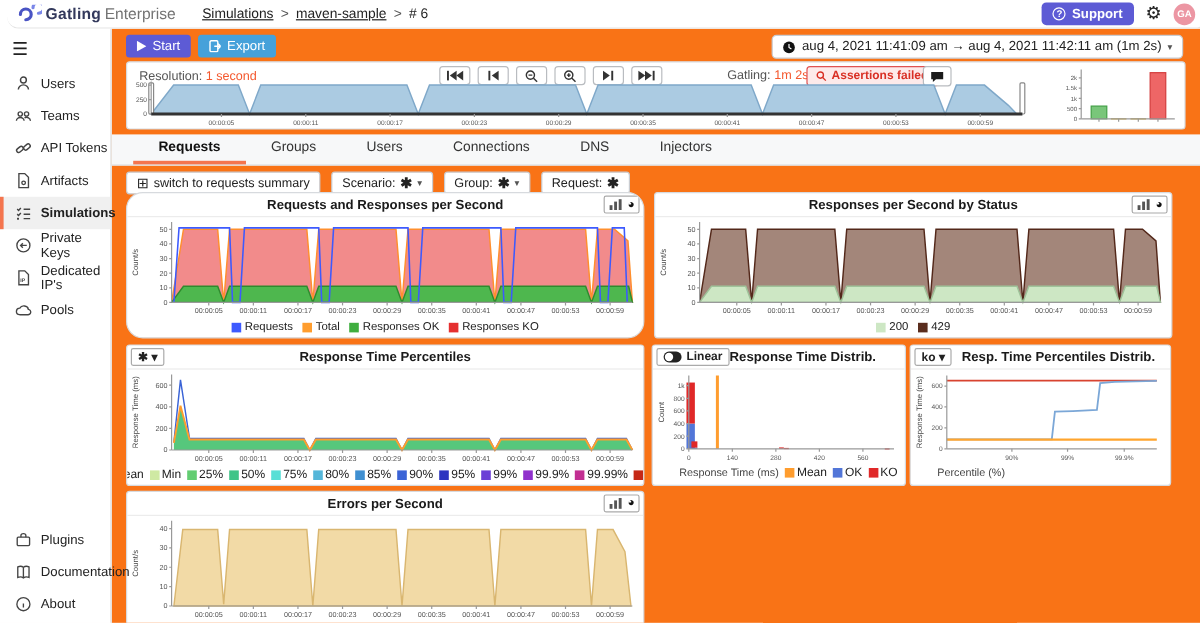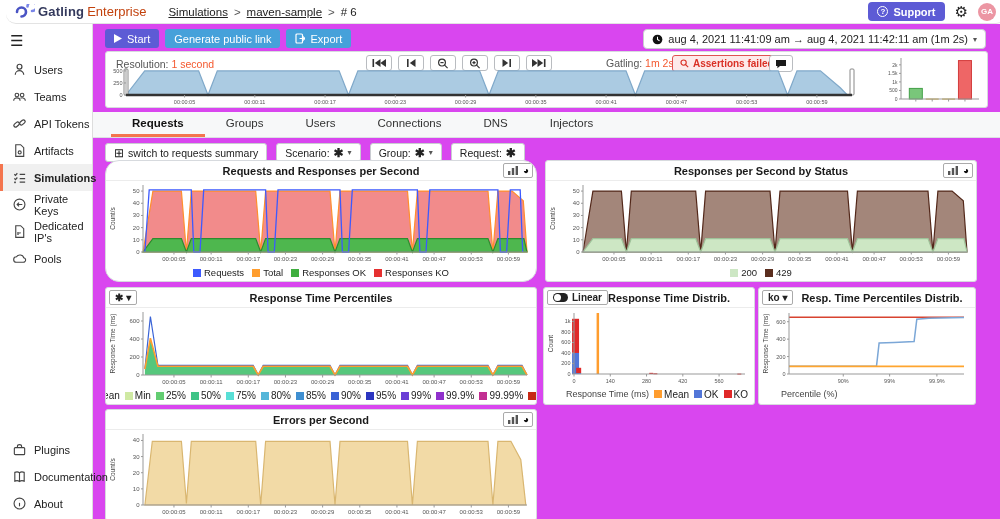--- a/index.html
+++ b/index.html
@@ -2,41 +2,41 @@
 <html><head>
 <meta charset="utf-8">
 <style>
   * { margin:0; padding:0; box-sizing:border-box; }
   html,body { width:1000px; height:519px; overflow:hidden; background:#fff;
     font-family:"Liberation Sans", sans-serif; color:#222; }
   .hdr { position:absolute; top:0; left:6px; width:1000px; height:24px; background:#fff;
     border-bottom:1px solid #e3e3e3; display:flex; align-items:center; z-index:5;border-radius:10px;}
   .brand { display:flex; align-items:center; gap:3px; padding-left:8px; }
   .brand b { font-size:13px; color:#33395c; letter-spacing:.2px;}
-  .brand i { font-size:13px; color:#c2410c; font-style:normal;}
+  .brand i { font-size:13px; color:#737373; font-style:normal;}
   .crumbs { margin-left:22px; font-size:11.5px; display:flex; gap:6px; align-items:center;}
   .crumbs a { color:#222; text-decoration:underline; cursor:pointer;}
   .crumbs .sep { color:#555; }
   .hdr-right { margin-left:auto; display:flex; align-items:center; gap:10px; padding-right:10px;}
   .support { background:#5d5bd5; color:#fff; font-size:11px; font-weight:bold; border:none;
     border-radius:4px; height:19px; padding:0 9px; display:flex; align-items:center; gap:5px; cursor:pointer;}
   .support .q { width:11px;height:11px;border:1px solid #fff;border-radius:50%;font-size:8px;
     display:flex;align-items:center;justify-content:center;}
   .gear { font-size:15px; color:#222; cursor:pointer; line-height:1;}
   .avatar { width:18px;height:18px;border-radius:50%;background:#ec96a3;color:#fff;font-size:8px;
     font-weight:bold;display:flex;align-items:center;justify-content:center;cursor:pointer;}
   .side { position:absolute; top:24px; left:0; width:93px; height:495px; background:#fff;
     border-right:1px solid #ddd; z-index:4;}
   .burger { padding:8px 0 6px 10px; font-size:15px; color:#222; cursor:pointer;}
   .sitem { display:flex; align-items:center; gap:7px; height:27px; padding-left:9px;
     font-size:11px; color:#222; cursor:pointer; border-left:3px solid transparent;}
   .sitem svg { flex:0 0 auto; }
   .sitem.active { background:#f0f0f0; border-left:3px solid #f4754e; font-weight:bold;}
   .side-bottom { position:absolute; bottom:2px; left:0; width:100%;}
-  .main { position:absolute; top:24px; left:93px; width:907px; height:495px; background:#d946ef; overflow:hidden;}
+  .main { position:absolute; top:24px; left:93px; width:907px; height:495px; background:#f97316; overflow:hidden;}
   .tbar { position:absolute; top:5px; left:12px; display:flex; gap:6px;}
   .btn { border:none; border-radius:3px; color:#fff; font-size:11px; height:19px; padding:0 9px;
     display:flex; align-items:center; gap:5px; cursor:pointer;}
   .btn.start { background:#5d5bd5; }
   .btn.blue { background:#46a1da; }
   .datectl { position:absolute; top:5px; right:14px; background:#fff; border:1px solid #c9ccd1;
     border-radius:4px; height:20px; display:flex; align-items:center; gap:5px; padding:0 8px;
     font-size:11px; cursor:pointer;}
   .tl-panel { position:absolute; top:27px; left:12px; width:883px; height:57px; background:#fff;
     border:1px solid #d7dade; border-radius:3px;}
@@ -227,23 +227,20 @@
 </div>
 
 <div class="main">
 
   <div class="tbar">
     <button class="btn start">
       <svg width="8" height="9" viewBox="0 0 8 9">
           <polygon points="0,0 8,4.5 0,9" fill="#fff"></polygon>
         </svg>
       <span>Start</span>
-    </button>
-    <button class="btn blue">
-      <span>Generate public link</span>
     </button>
     <button class="btn blue">
       <svg width="10" height="11" viewBox="0 0 10 11">
           <g fill="none" stroke="#fff" stroke-width="1.2">
             <rect x="1" y="1" width="6.5" height="9" rx="1"></rect>
             <path d="M5,5.5 h5 M8,3.6 l2,1.9 -2,1.9" stroke-linecap="round"></path>
           </g>
         </svg>
       <span>Export</span>
     </button>

